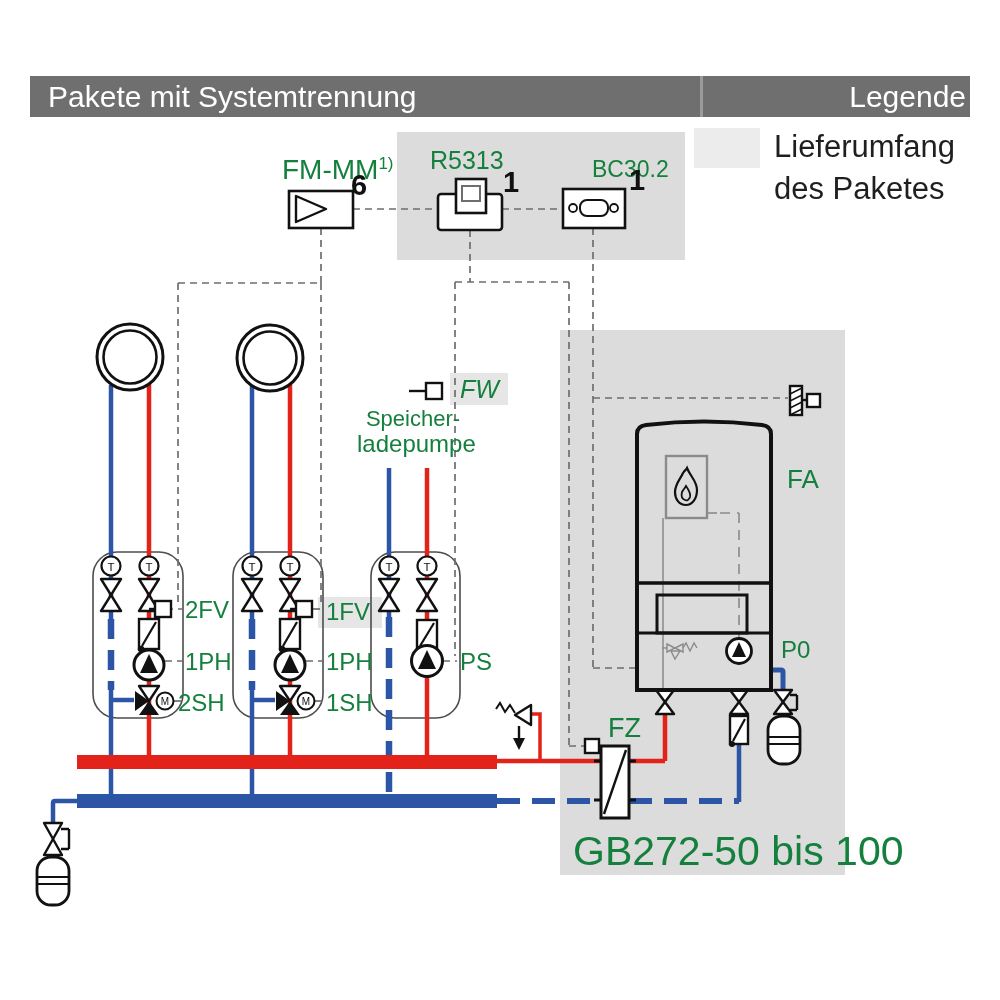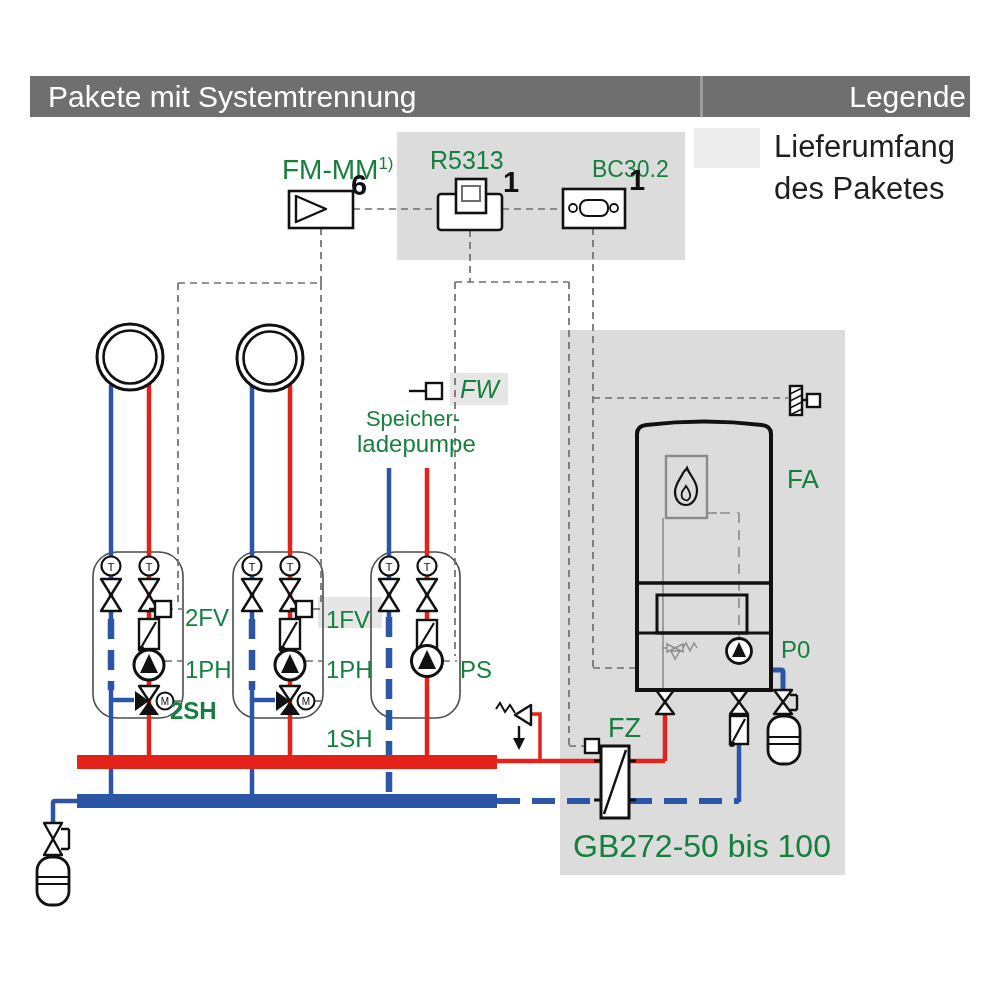--- a/index.html
+++ b/index.html
@@ -9,21 +9,21 @@
   #headerbar{left:30px;top:76px;width:940px;height:41px;background:#6f6f6f;}
   #header-divider{left:670px;top:0;width:3px;height:41px;background:#9b9b9b;}
   .hdr-text{color:#fff;font-size:30px;font-weight:400;line-height:41px;white-space:nowrap;}
   #hdr-title{left:18px;top:0;}
   #hdr-legend{right:4px;top:0;}
   #legend-swatch{left:694px;top:128px;width:66px;height:40px;background:#ececec;}
   .legend-line{left:774px;font-size:31px;color:#1f1f1f;white-space:nowrap;}
   .lbl{position:absolute;color:#15803d;white-space:nowrap;}
   .ctrl-label{font-size:28px;}
   .ctrl-count{font-size:29px;font-weight:bold;color:#111;}
-  .tag{font-size:24px;margin-top:8px;}
+  .tag{font-size:24px;}
   sup{font-size:17px;}
   svg{position:absolute;left:0;top:0;}
   .txtlayer{position:absolute;left:0;top:0;width:1000px;height:760px;z-index:5;}
 </style>
 </head>
 <body>
 
 <div id="canvas">
 
   <svg width="1000" height="1000" viewBox="0 0 1000 1000">
@@ -299,26 +299,26 @@
     <div class="lbl" style="left:564px;top:156px;font-size:23px;margin-left:28px;">BC30.2</div>
     <div class="lbl ctrl-count" style="left:629px;top:164px;">1</div>
 
     <div class="lbl" style="left:460px;top:375px;font-size:25px;font-style:italic;">FW</div>
 
     <div class="lbl" style="left:357px;top:406px;width:112px;text-align:center;font-size:22px;">Speicher-</div>
     <div class="lbl" style="left:357px;top:430px;width:112px;text-align:center;font-size:24px;">ladepumpe</div>
 
     <div class="lbl tag" style="left:185px;top:596px;">2FV</div>
     <div class="lbl tag" style="left:185px;top:648px;">1PH</div>
-    <div class="lbl tag" style="left:170px;top:689px;font-weight:bold;">2SH</div>
+    <div class="lbl tag" style="left:178px;top:689px;">2SH</div>
 
     <div class="lbl tag" style="left:326px;top:598px;">1FV</div>
     <div class="lbl tag" style="left:326px;top:648px;">1PH</div>
-    <div class="lbl tag" style="left:326px;top:717px;text-align:center;">1SH</div>
+    <div class="lbl tag" style="left:326px;top:689px;text-align:center;">1SH</div>
 
     <div class="lbl tag" style="left:460px;top:648px;">PS</div>
 
     <div class="lbl" style="left:787px;top:416px;font-size:26px;margin-top:48px;">FA</div>
     <div class="lbl" style="left:781px;top:636px;font-size:24px;">P0</div>
     <div class="lbl" style="left:608px;top:713px;font-size:27px;">FZ</div>
-    <div class="lbl" style="left:573px;top:828px;font-size:32px;">GB272-50 bis 100</div>
+    <div class="lbl" style="left:573px;top:828px;font-size:41px;">GB272-50 bis 100</div>
   </div>
 </div>
 
 </body></html>

